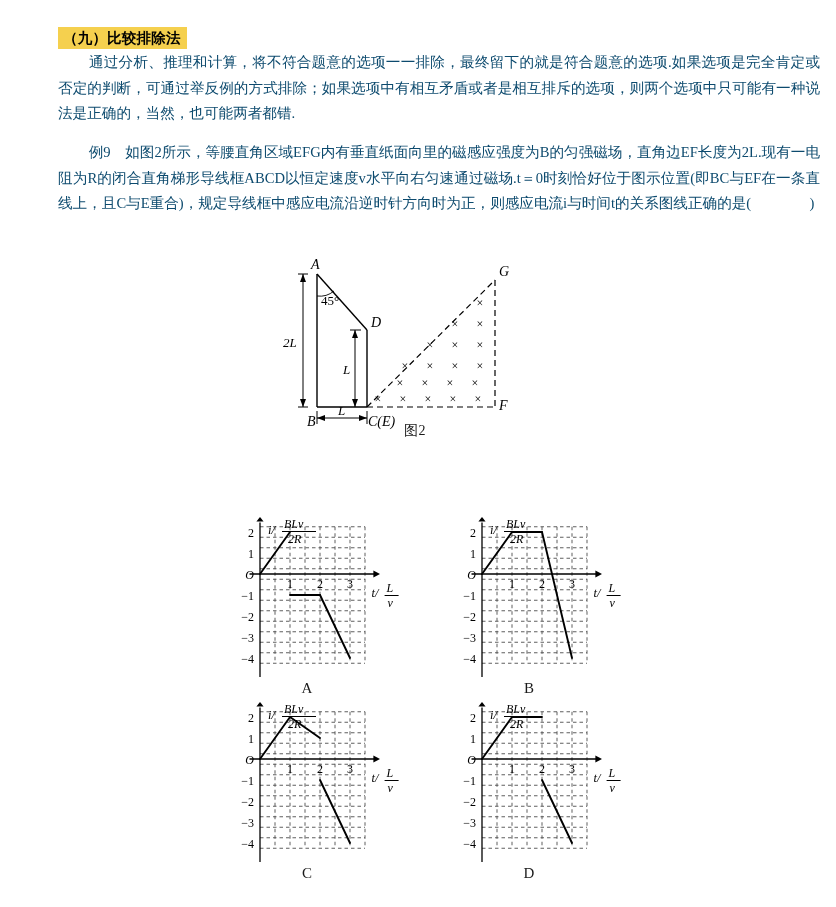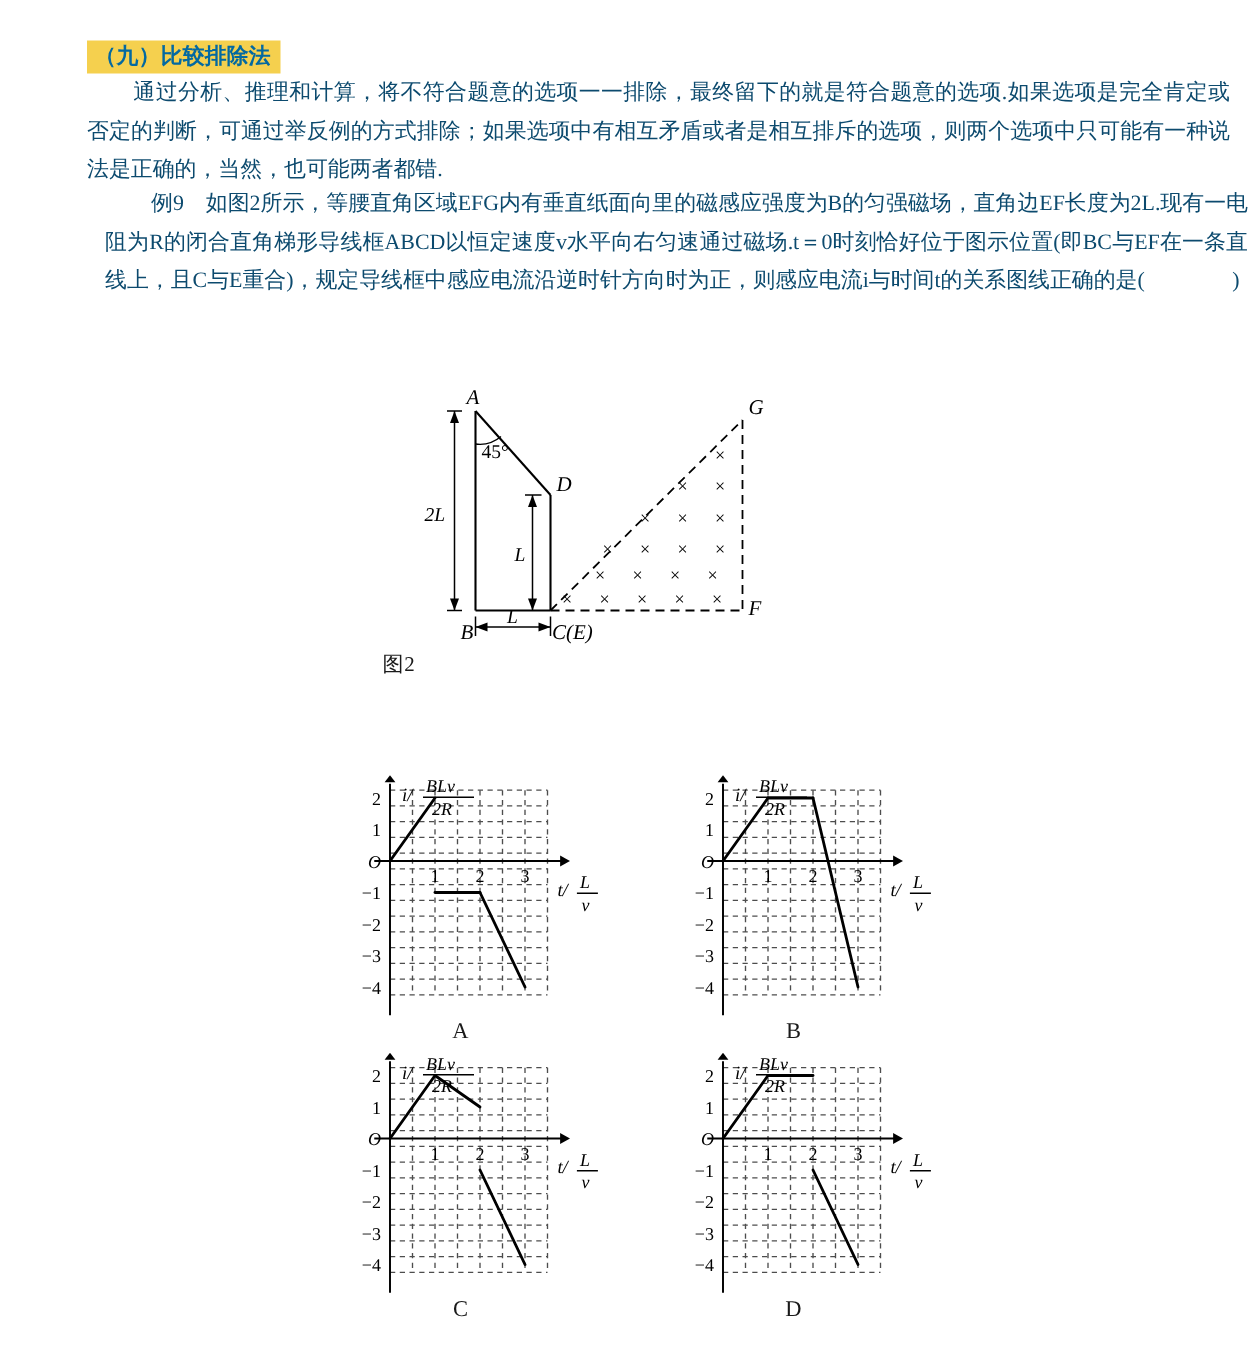--- a/index.html
+++ b/index.html
@@ -16,59 +16,59 @@
 
   
   .heading-wrap {
     position: absolute;
     left: 58px;
     top: 27px;
   }
   .heading {
     display: inline-block;
     background: #F5D04E;
-    color: #0369a1;
+    color: #000000;
     font-family: Liberation Sans, sans-serif;
     font-weight: bold;
     font-size: 14.5px;
     line-height: 20px;
     padding: 1px 6px 1px 5px;
     letter-spacing: 0.2px;
   }
 
   
   .para {
     position: absolute;
     left: 58px;
     width: 762px;
     font-size: 14.6px;
     line-height: 25.5px;
     text-align: justify;
     text-justify: inter-ideograph;
     color: #0c4a6e;
   }
   .para.p1 { top: 50px; }
-  .para.p2 { top: 124px; margin-left: 12px; }
+  .para.p2 { top: 140px; }
   .indent { display: inline-block; width: 2.1em; }
 
   
   .fig2 {
     position: absolute;
     left: 255px;
     top: 252px;
     width: 320px;
     height: 215px;
   }
   .fig2 svg { display: block; }
   .fig2-caption {
     position: absolute;
     left: 0;
-    top: 182px;
+    top: 170px;
     width: 320px;
-    text-align: left;
+    text-align: center;
     font-size: 14px;
     letter-spacing: 0.5px;
   }
 
   
   .options {
     position: absolute;
     left: 196px;
     top: 512px;
     width: 444px;

